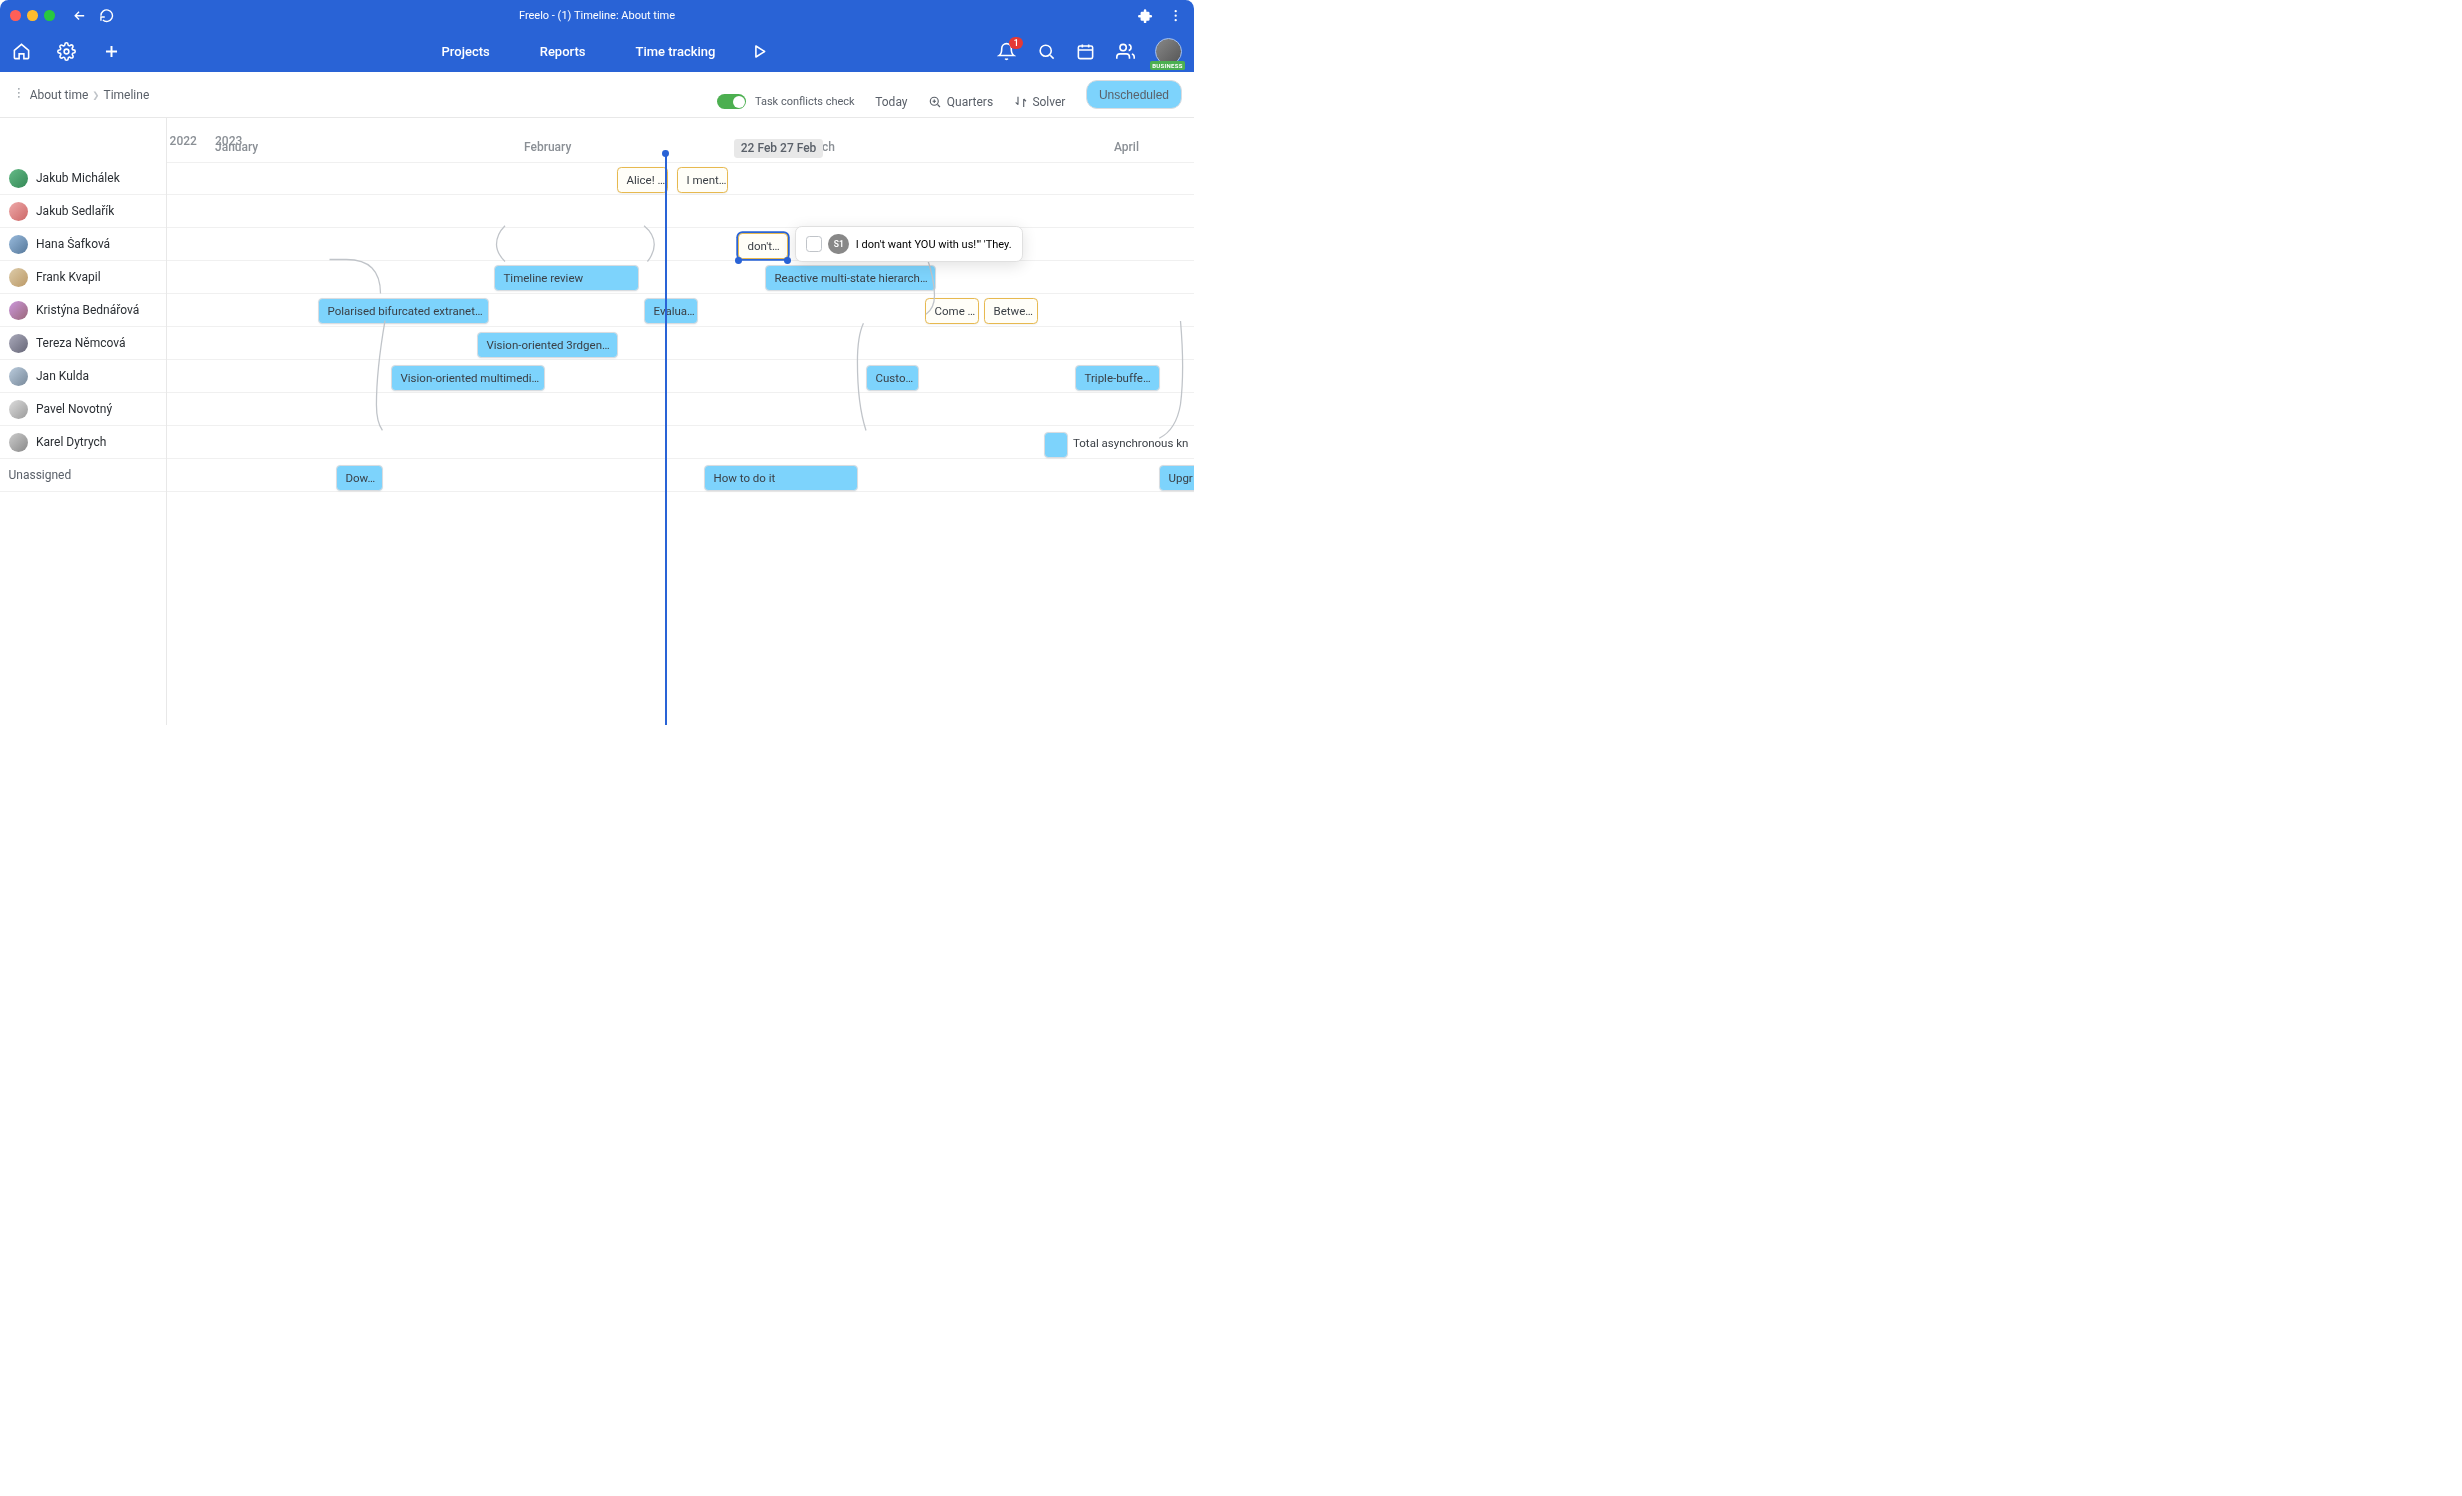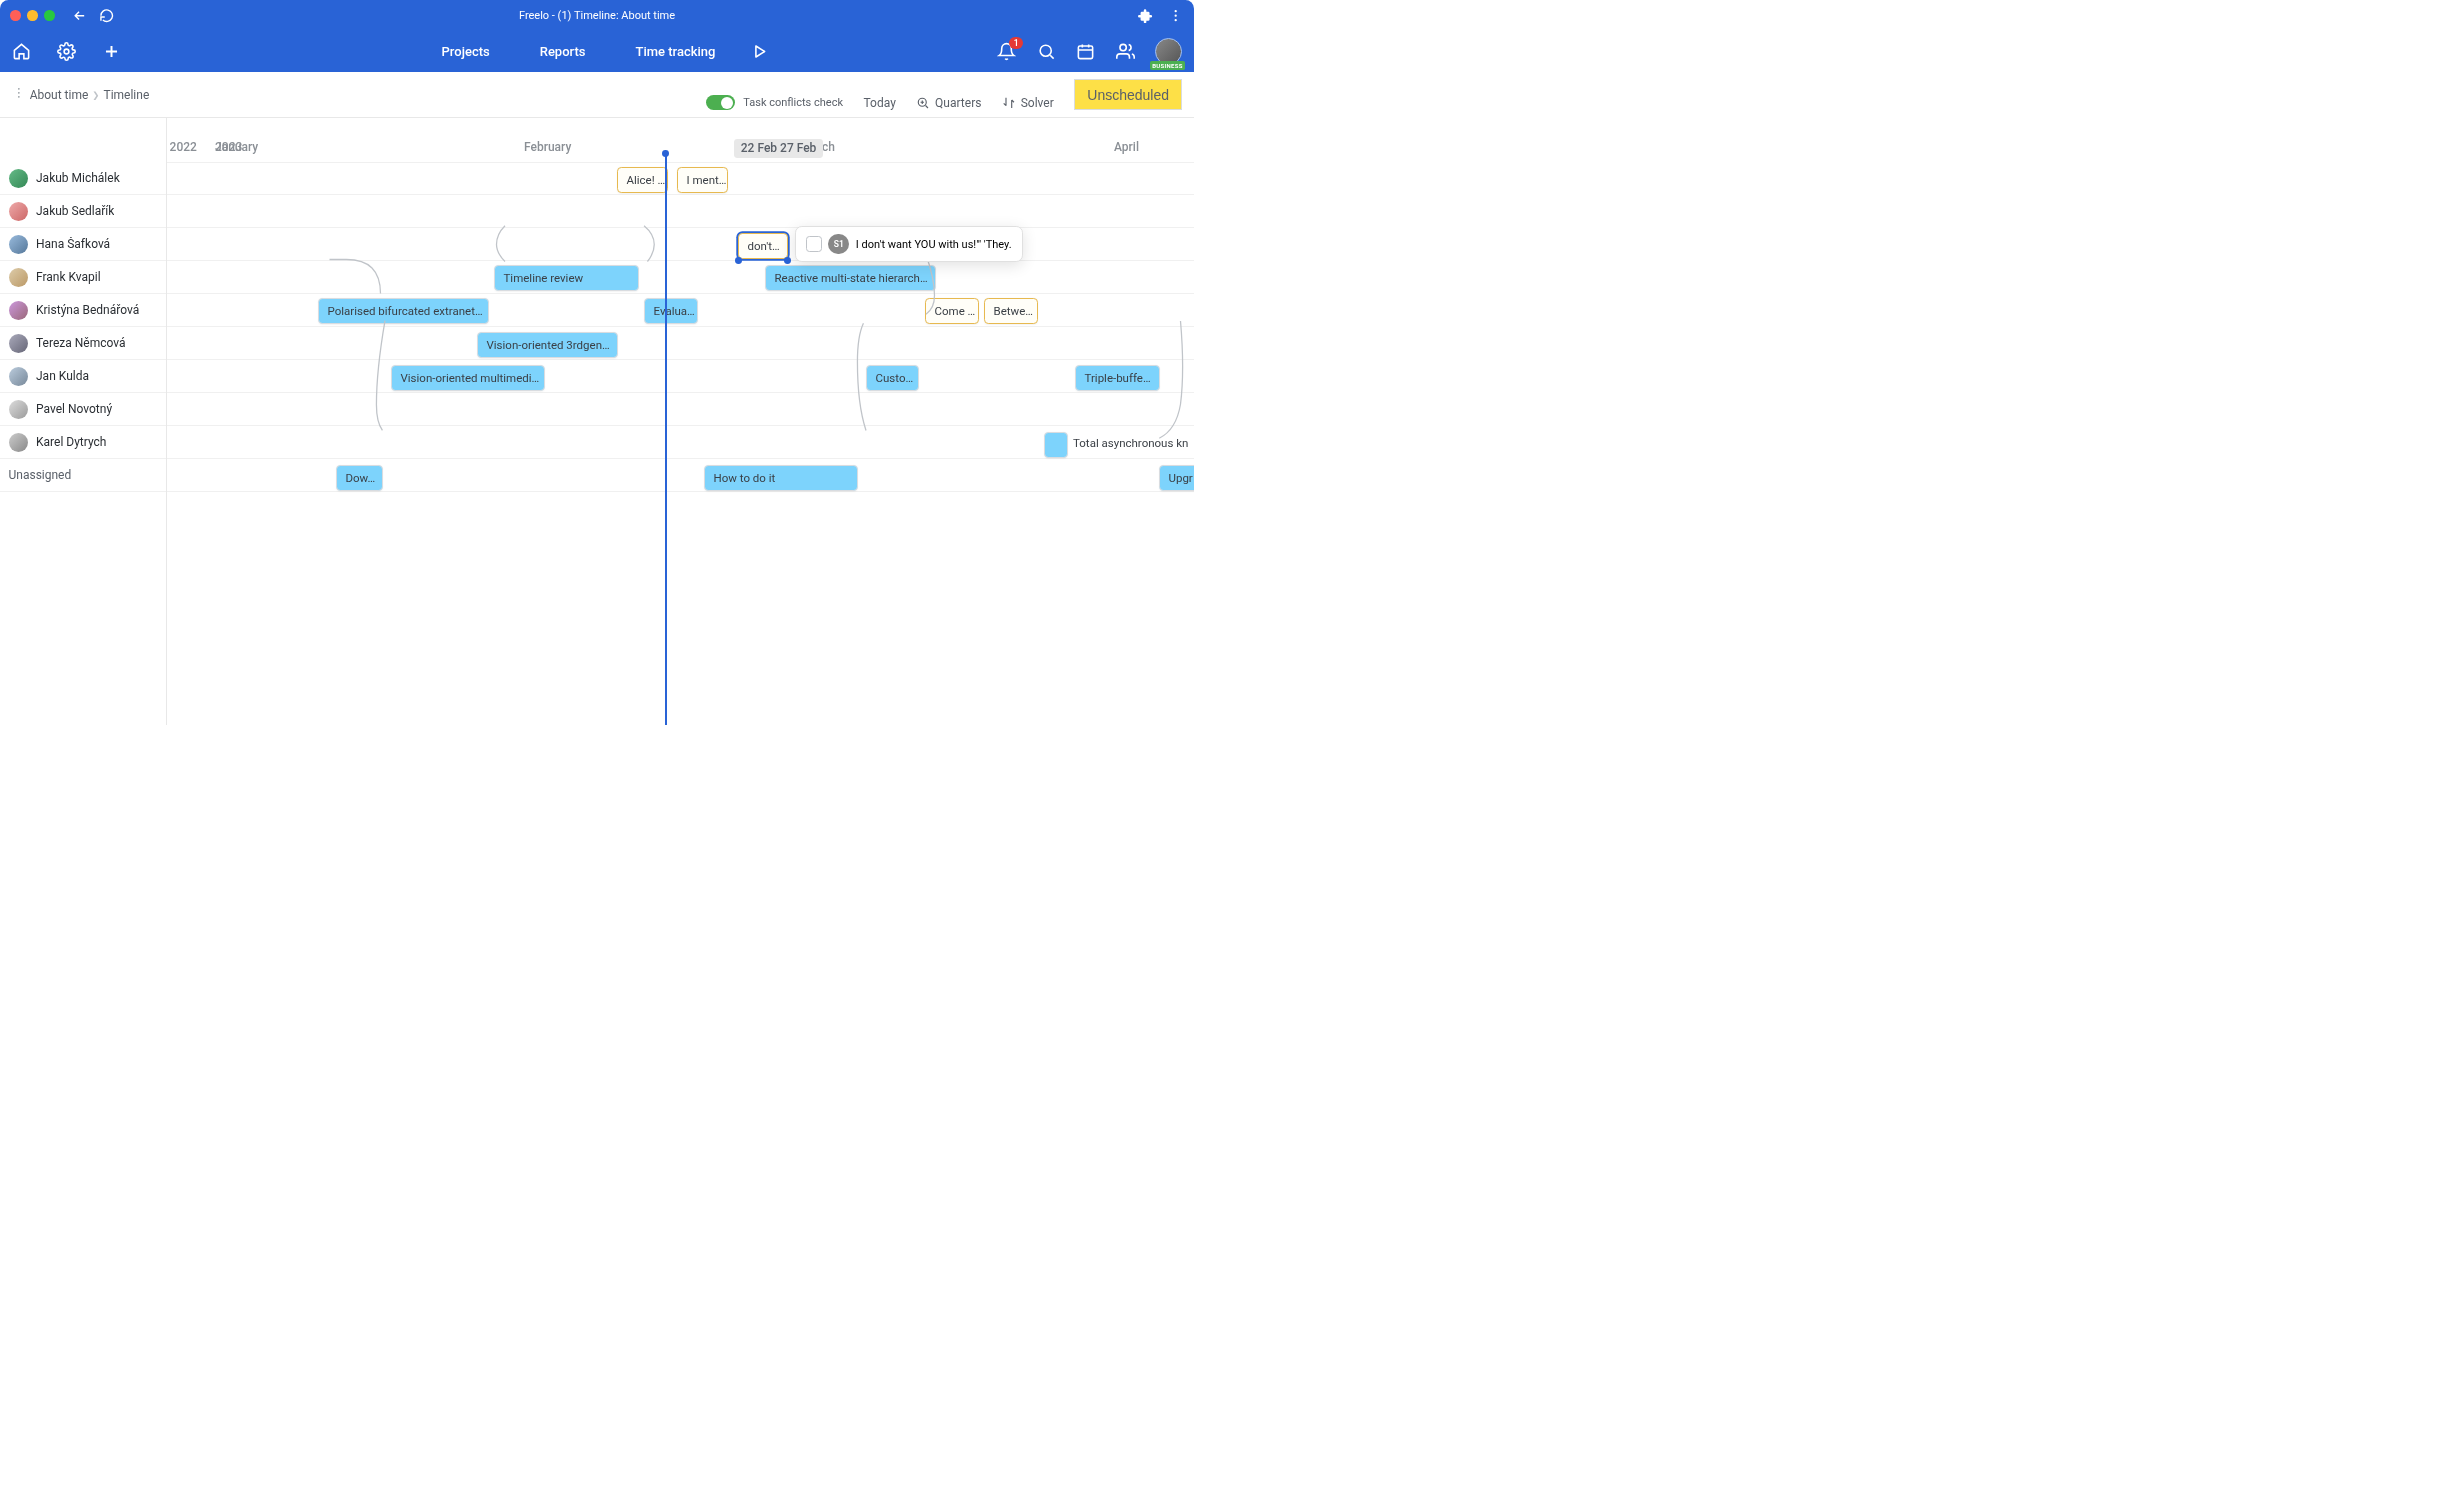--- a/index.html
+++ b/index.html
@@ -35,36 +35,36 @@
     .breadcrumb { display: flex; align-items: center; gap: 4px; color: #5a6069; font-size: 12px; }
     .bc-more { color: #9aa0a6; cursor: pointer; }
     .bc-item { cursor: pointer; }
     .bc-sep { color: #c0c4c9; font-size: 8.5px; }
     .subbar-right { margin-left: auto; display: flex; align-items: flex-end; gap: 20.5px; }
     .toggle-wrap { display: flex; align-items: center; gap: 8.5px; }
     .toggle { width: 29px; height: 15.4px; background: #4caf50; border-radius: 8.5px; position: relative; cursor: pointer; }
     .toggle-knob { position: absolute; right: 1.7px; top: 1.7px; width: 12px; height: 12px; background: #fff; border-radius: 50%; }
     .toggle-label { font-size: 11px; color: #5a6069; }
     .sub-action { font-size: 12px; color: #5a6069; display: flex; align-items: center; gap: 5.1px; cursor: pointer; }
-    .unsched-btn { border: 0.9px solid #d9dce0; border-radius: 0; padding: 6.8px 12px; font-size: 14px; color: #5a6069; cursor: pointer; background: #fde047; }
+    .unsched-btn { border: 0.9px solid #d9dce0; border-radius: 11px; padding: 6.8px 12px; font-size: 12px; color: #5a6069; cursor: pointer; background: #7dd3fc; }
     
     
     .timeline { position: relative; height: calc(725px - 31px - 41px - 46px); display: flex; }
     .sidebar { width: 167px; border-right: 0.9px solid #e8e8e8; flex-shrink: 0; }
     .year-row { height: 44px; display: flex; align-items: flex-start; padding-top: 6.8px; }
     .user-row { height: 33px; display: flex; align-items: center; padding: 0 8.5px; gap: 8.5px; border-bottom: 0.9px solid #f0f0f0; }
     .user-row:first-of-type { border-top: 0.9px solid #f0f0f0; }
     .u-avatar { width: 19px; height: 19px; border-radius: 50%; background: linear-gradient(135deg,#99a,#667); flex-shrink: 0; }
     .u-name { font-size: 12px; color: #2a2e33; white-space: nowrap; overflow: hidden; text-overflow: ellipsis; }
     .unassigned-row { height: 33px; display: flex; align-items: center; padding: 0 8.5px; border-bottom: 0.9px solid #f0f0f0; }
     .unassigned-row .u-name { color: #5a6069; }
     
     .grid { position: relative; flex: 1; overflow: hidden; }
     .year-labels { position: absolute; top: 0; left: 0; right: 0; height: 17px; display: flex; font-size: 12px; color: #8a8f95; font-weight: 500; }
-    .year-label { position: absolute; top: 22px; text-align: right; }
+    .year-label { position: absolute; top: 16px; text-align: right; }
     .month-labels { position: absolute; top: 22px; left: 0; right: 0; height: 17px; font-size: 12px; color: #8a8f95; font-weight: 500; }
     .month-label { position: absolute; top: 0; }
     .date-range-badge { position: absolute; top: 20.5px; background: #e8e8e8; border-radius: 3.4px; padding: 2.6px 6.8px; font-size: 12px; color: #5a6069; font-weight: 500; }
     
     .grid-rows { position: absolute; top: 44px; left: 0; right: 0; }
     .g-row { height: 33px; border-bottom: 0.9px solid #f0f0f0; position: relative; }
     .g-row:first-child { border-top: 0.9px solid #f0f0f0; }
     
     .today-line { position: absolute; top: 34px; bottom: 0; width: 1.7px; background: #2963d6; z-index: 3; }
     .today-dot { position: absolute; top: -1.7px; left: -2.6px; width: 6.8px; height: 6.8px; background: #2963d6; border-radius: 50%; }

